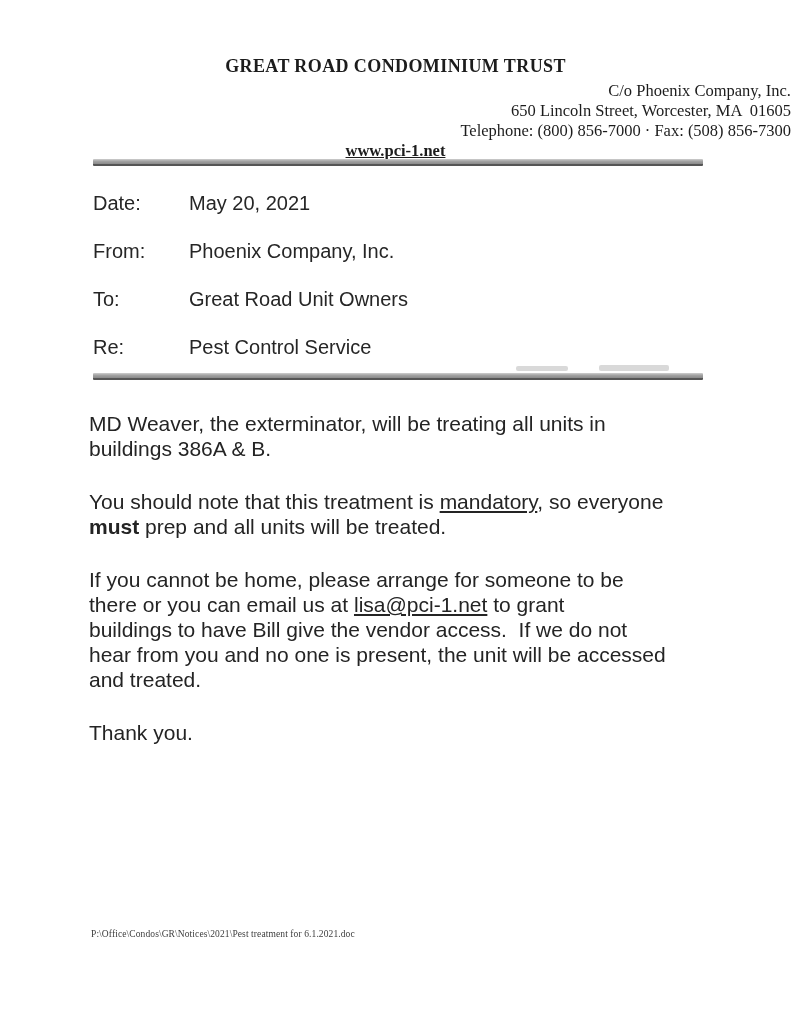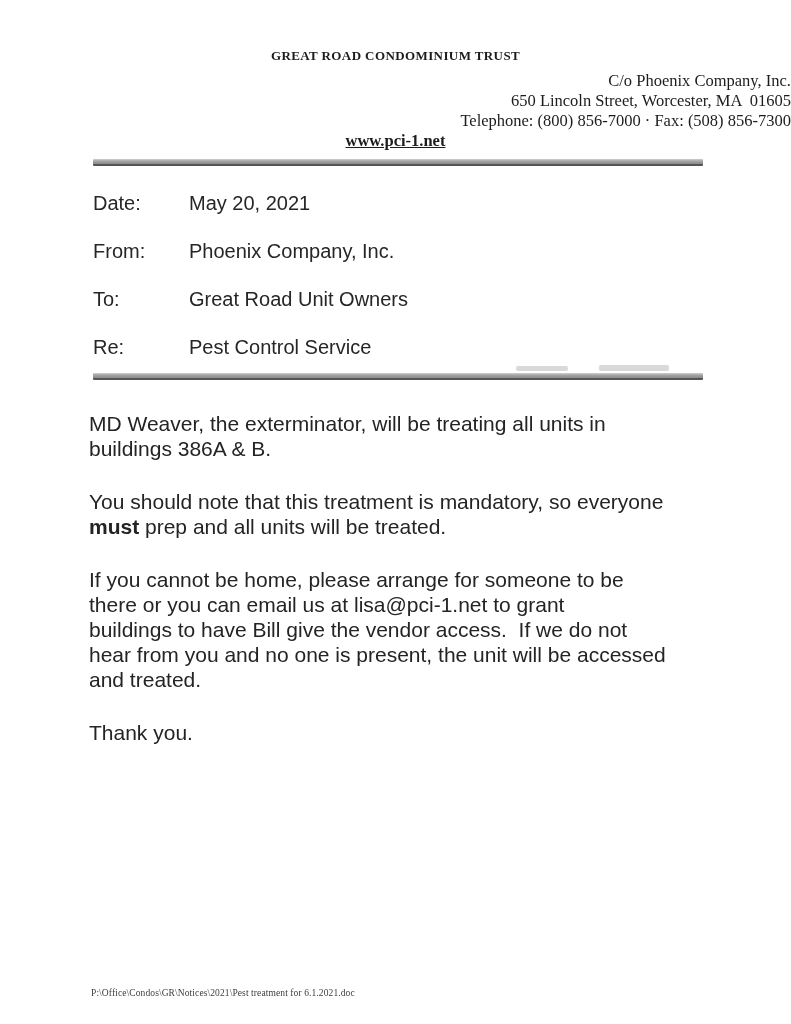--- a/index.html
+++ b/index.html
@@ -18,26 +18,27 @@
 
   
   .letterhead {
     position: absolute;
     top: 44px; left: 0; right: 0;
     text-align: center;
     font-family: "Liberation Serif", serif;
     color: #1c1c1c;
   }
   .lh-title {
-    font-size: 13px;
+    font-size: 18px;
     font-weight: bold;
     line-height: 24px;
     letter-spacing: 0.4px;
     margin-bottom: 3px;
     white-space: pre;
+    margin-top: 10px;
   }
   .lh-line {
     font-size: 16.5px;
     line-height: 20px;
     white-space: pre;
     text-align: right;
   }
   .lh-site {
     font-size: 16.5px;
     line-height: 20px;
@@ -86,27 +87,27 @@
   
   .body-content {
     position: absolute;
     top: 411px; left: 89px;
     width: 614px;
     font-size: 21px;
     color: #242424;
   }
   .para { margin: 0 0 28px 0; }
   .para .line { line-height: 25px; white-space: pre; }
-  .seg-u { text-underline-offset: 2px; }
+  .seg-u { text-decoration: underline; text-underline-offset: 2px; }
   .seg-b { font-weight: bold; }
 
   
   .doc-footer {
     position: absolute;
-    left: 91px; top: 988px;
+    left: 91px; top: 929px;
     font-family: "Liberation Serif", serif;
     font-size: 9.5px;
     letter-spacing: 0.1px;
     color: #3c3c3c;
     white-space: pre;
   }
 </style>
 </head>
 <body>
 

